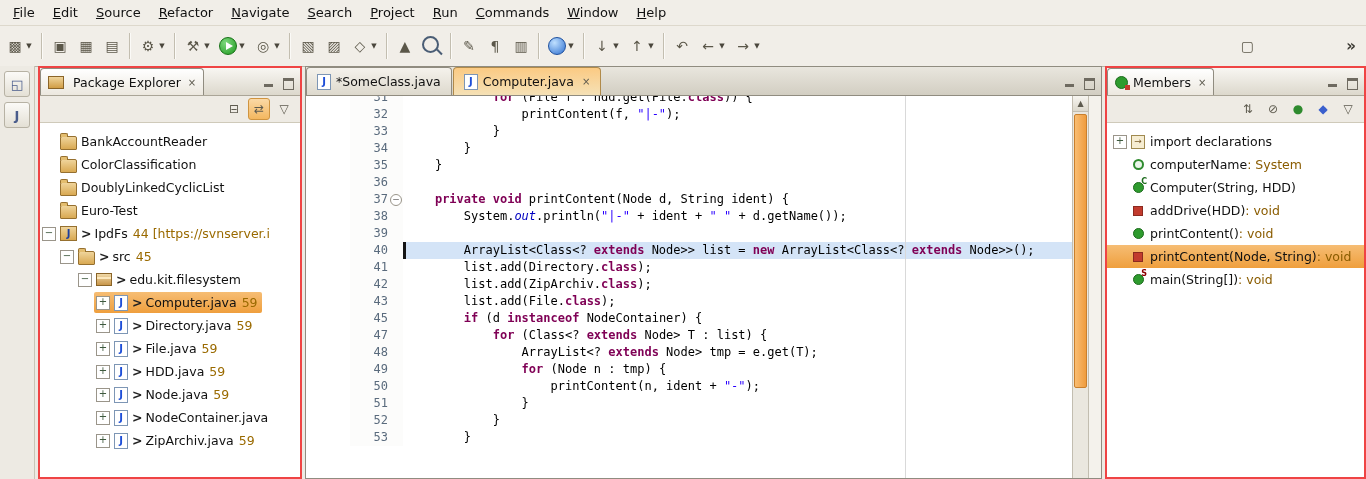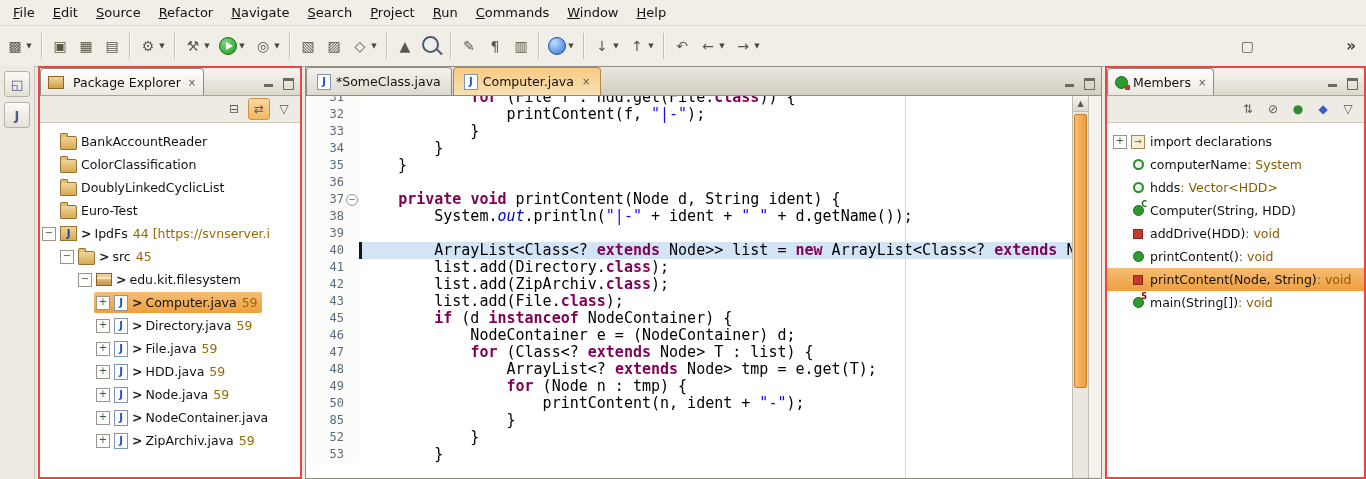--- a/index.html
+++ b/index.html
@@ -82,29 +82,29 @@
 
   
   .editor{flex:1;display:flex;flex-direction:column;border:1px solid #908c80;min-width:0;background:#fff;}
   .edit-tabs{height:28px;background:linear-gradient(#e9e6de,#d2cec2);display:flex;align-items:flex-end;border-bottom:1px solid #908c80;}
   .e-tab{height:27px;display:flex;align-items:center;gap:5px;padding:0 10px;border:1px solid #908c80;border-bottom:none;
          border-top-left-radius:4px;border-top-right-radius:4px;background:linear-gradient(#f5f2ec,#ddd9cd);font-size:12.5px;margin-right:1px;white-space:nowrap;}
   .e-tab.active{background:linear-gradient(#fbca83,#f5e1b6);border-color:#b08a4a;}
   .e-x{font-size:10px;color:#5d5a4e;margin-left:3px;}
 
   .edit-body{flex:1;position:relative;background:#fff;display:flex;min-height:0;overflow:hidden;}
-  .code-scroll{flex:1;overflow:hidden;position:relative;margin-top:-7px;min-width:0;}
+  .code-scroll{flex:1;overflow:hidden;position:relative;margin-top:-7px;min-width:0;margin-left:44px;}
   .code-row{display:flex;height:17px;align-items:stretch;}
   .c-margin{width:12px;flex:none;background:#fcfcfb;}
   .c-num{width:26px;flex:none;text-align:right;color:#5a6b7d;font-family:"DejaVu Sans Mono","Liberation Mono",monospace;font-size:12px;line-height:17px;background:#fcfcfb;}
   .c-fold{width:15px;flex:none;background:#fcfcfb;position:relative;}
   .fold-marker{position:absolute;left:2px;top:3px;width:10px;height:10px;border:1px solid #9a958a;border-radius:50%;background:#fff;color:#666;font-size:9px;line-height:9px;text-align:center;}
   .c-bar{width:3px;flex:none;}
   .code-row.cur .c-bar{background:#151515;}
-  .c-text{flex:1;white-space:pre;font-family:"DejaVu Sans Mono","Liberation Mono",monospace;font-size:15px;line-height:17px;color:#000;}
+  .c-text{flex:1;white-space:pre;font-family:"DejaVu Sans Mono","Liberation Mono",monospace;font-size:12px;line-height:17px;color:#000;}
   .code-row.cur .c-text{background:#d4e4f7;}
   .tok-k{color:#7f0055;font-weight:bold;}
   .tok-s{color:#2a00ff;}
   .tok-f{color:#0000c0;font-style:italic;}
   .print-margin{position:absolute;top:0;bottom:0;left:599px;width:1px;background:#d9d9d9;}
 
   .vscroll{width:15px;flex:none;background:#eae7df;border-left:1px solid #c2bdb0;position:relative;}
   .sb-up{height:15px;display:flex;align-items:center;justify-content:center;font-size:8px;color:#5d5a4e;
          background:linear-gradient(#f7f5f0,#dcd8cc);border-bottom:1px solid #c2bdb0;}
   .sb-thumb{position:absolute;left:1px;right:1px;top:18px;height:272px;background:linear-gradient(90deg,#f9bd72,#ef9c3e);border:1px solid #c97f2c;border-radius:2px;}
@@ -534,27 +534,20 @@
             </div>
             <div class="code-row">
               <span class="c-margin"></span>
               <span class="c-num">45</span>
               <span class="c-fold"></span>
               <span class="c-bar"></span>
               <span class="c-text"><span class="tok-p">        </span><span class="tok-k">if</span><span class="tok-p"> (d </span><span class="tok-k">instanceof</span><span class="tok-p"> NodeContainer) {</span></span>
             </div>
             <div class="code-row">
               <span class="c-margin"></span>
-              <span class="c-num">46</span>
-              <span class="c-fold"></span>
-              <span class="c-bar"></span>
-              <span class="c-text"><span class="tok-p">            NodeContainer e = (NodeContainer) d;</span></span>
-            </div>
-            <div class="code-row">
-              <span class="c-margin"></span>
               <span class="c-num">47</span>
               <span class="c-fold"></span>
               <span class="c-bar"></span>
               <span class="c-text"><span class="tok-p">            </span><span class="tok-k">for</span><span class="tok-p"> (Class&lt;? </span><span class="tok-k">extends</span><span class="tok-p"> Node&gt; T : list) {</span></span>
             </div>
             <div class="code-row">
               <span class="c-margin"></span>
               <span class="c-num">48</span>
               <span class="c-fold"></span>
               <span class="c-bar"></span>
@@ -569,21 +562,21 @@
             </div>
             <div class="code-row">
               <span class="c-margin"></span>
               <span class="c-num">50</span>
               <span class="c-fold"></span>
               <span class="c-bar"></span>
               <span class="c-text"><span class="tok-p">                    printContent(n, ident + </span><span class="tok-s">"-"</span><span class="tok-p">);</span></span>
             </div>
             <div class="code-row">
               <span class="c-margin"></span>
-              <span class="c-num">85</span>
+              <span class="c-num">51</span>
               <span class="c-fold"></span>
               <span class="c-bar"></span>
               <span class="c-text"><span class="tok-p">                }</span></span>
             </div>
             <div class="code-row">
               <span class="c-margin"></span>
               <span class="c-num">52</span>
               <span class="c-fold"></span>
               <span class="c-bar"></span>
               <span class="c-text"><span class="tok-p">            }</span></span>
@@ -636,28 +629,20 @@
             <span class="m-exp hidden"></span>
             <span class="m-ic">
               <span class="mi-field"></span>
             </span>
             <span class="m-label">computerName</span>
             <span class="m-type"> : System</span>
           </div>
           <div class="mem-row">
             <span class="m-exp hidden"></span>
             <span class="m-ic">
-              <span class="mi-field"></span>
-            </span>
-            <span class="m-label">hdds</span>
-            <span class="m-type"> : Vector&lt;HDD&gt;</span>
-          </div>
-          <div class="mem-row">
-            <span class="m-exp hidden"></span>
-            <span class="m-ic">
               <span class="mi-constructor"></span>
               <span class="m-sup sup-c">C</span>
             </span>
             <span class="m-label">Computer(String, HDD)</span>
           </div>
           <div class="mem-row">
             <span class="m-exp hidden"></span>
             <span class="m-ic">
               <span class="mi-method-private"></span>
             </span>

